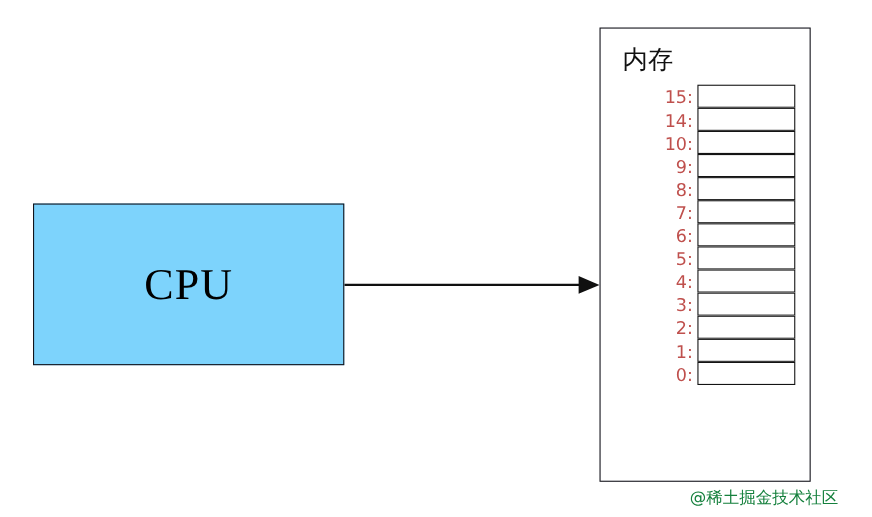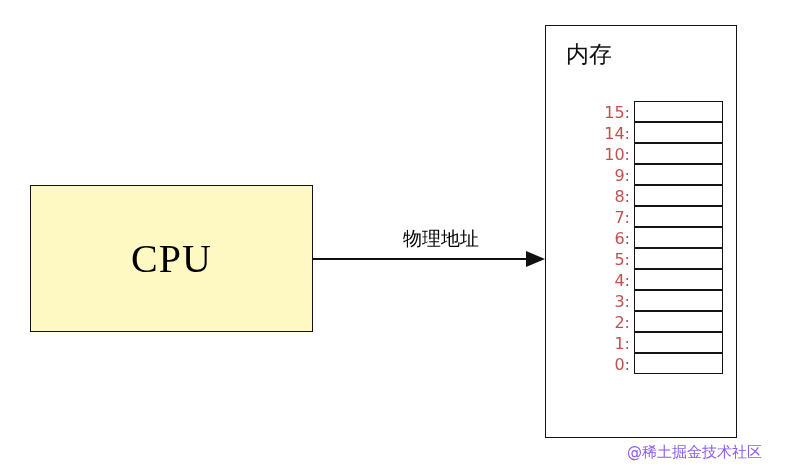--- a/index.html
+++ b/index.html
@@ -25,21 +25,21 @@
 
   
   .cpu-box {
     position: absolute;
     left: 30px;
     top: 185px;
     width: 283px;
     height: 147px;
     box-sizing: border-box;
     border: 1.6px solid #13131b;
-    background: #fef9c3;
+    background: #7dd3fc;
     display: flex;
     align-items: center;
     justify-content: center;
   }
   .cpu-label {
     font-family: "Liberation Serif", "DejaVu Serif", serif;
     font-size: 40px;
     line-height: 1;
     color: #000000;
     letter-spacing: 1px;
@@ -91,21 +91,21 @@
     font-family: "Liberation Serif", "DejaVu Serif", serif;
     font-size: 23px;
     color: #111111;
     white-space: nowrap;
     user-select: none;
   }
 
   .mem-cells {
     position: absolute;
     left: 0px;
-    top: 76px;
+    top: 52px;
     width: 220px;
   }
   .mem-row {
     display: flex;
     align-items: center;
     height: 21px;
   }
   .mem-row-index {
     width: 88px;
     box-sizing: border-box;
@@ -127,40 +127,39 @@
     margin-top: -1.5px;
   }
 
   
   .watermark {
     position: absolute;
     left: 627px;
     top: 443px;
     font-family: "DejaVu Sans", "Liberation Sans", sans-serif;
     font-size: 15px;
-    color: #8b5cf6;
+    color: #15803d;
     white-space: nowrap;
     user-select: none;
   }
 </style>
 </head>
 <body>
 
 <div id="canvas">
 
   <div class="cpu-box">
     <span class="cpu-label">CPU</span>
   </div>
 
   <div class="arrow-wrap">
     <svg class="arrow-svg" width="232" height="42" viewBox="0 0 232 42">
       <line x1="0" y1="21" x2="215" y2="21" stroke="#101010" stroke-width="2"></line>
       <polygon points="213,13 232,21 213,29" fill="#101010"></polygon>
     </svg>
-    <span class="arrow-label">物理地址</span>
   </div>
 
   <div class="mem-box">
     <span class="mem-title">内存</span>
     <div class="mem-cells" id="mem-cells">
         <div class="mem-row">
           <div class="mem-row-index">15:</div>
           <div class="mem-row-slot"></div>
         </div>
         <div class="mem-row">

